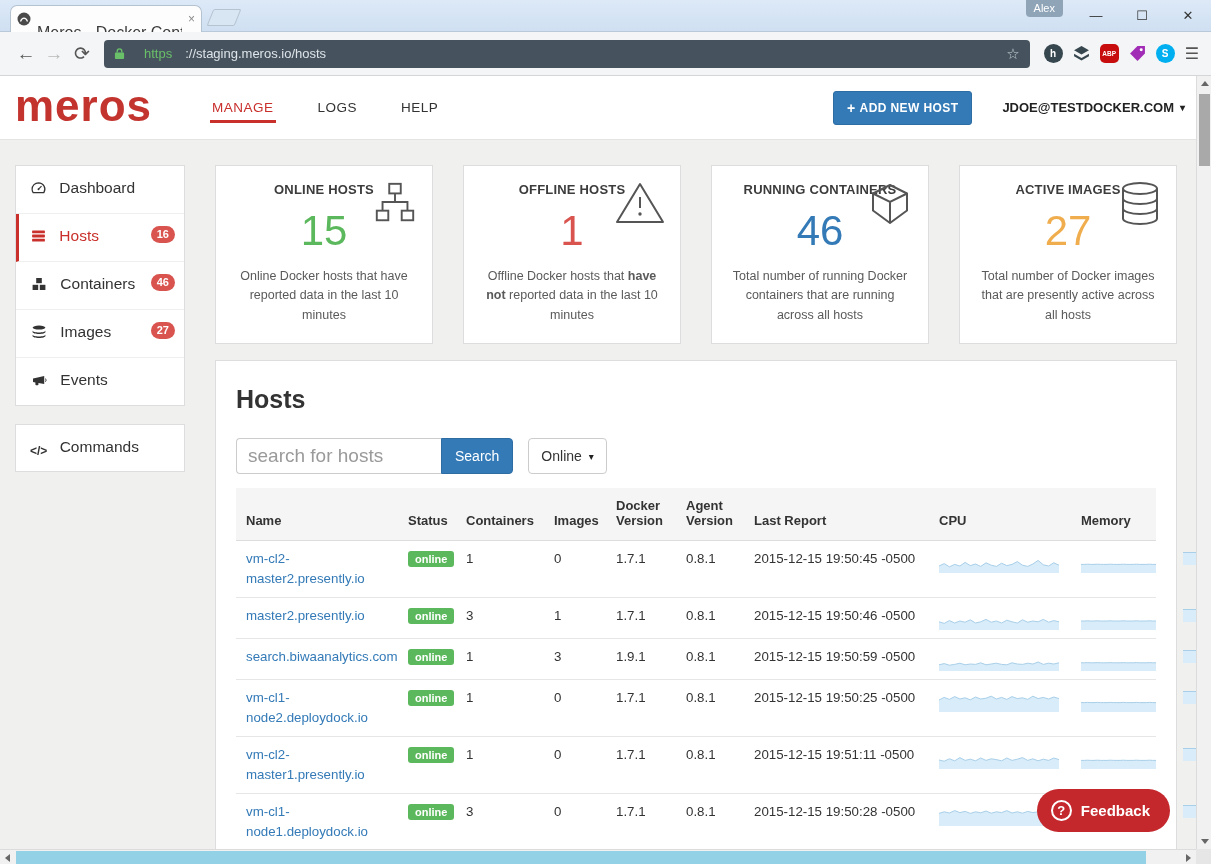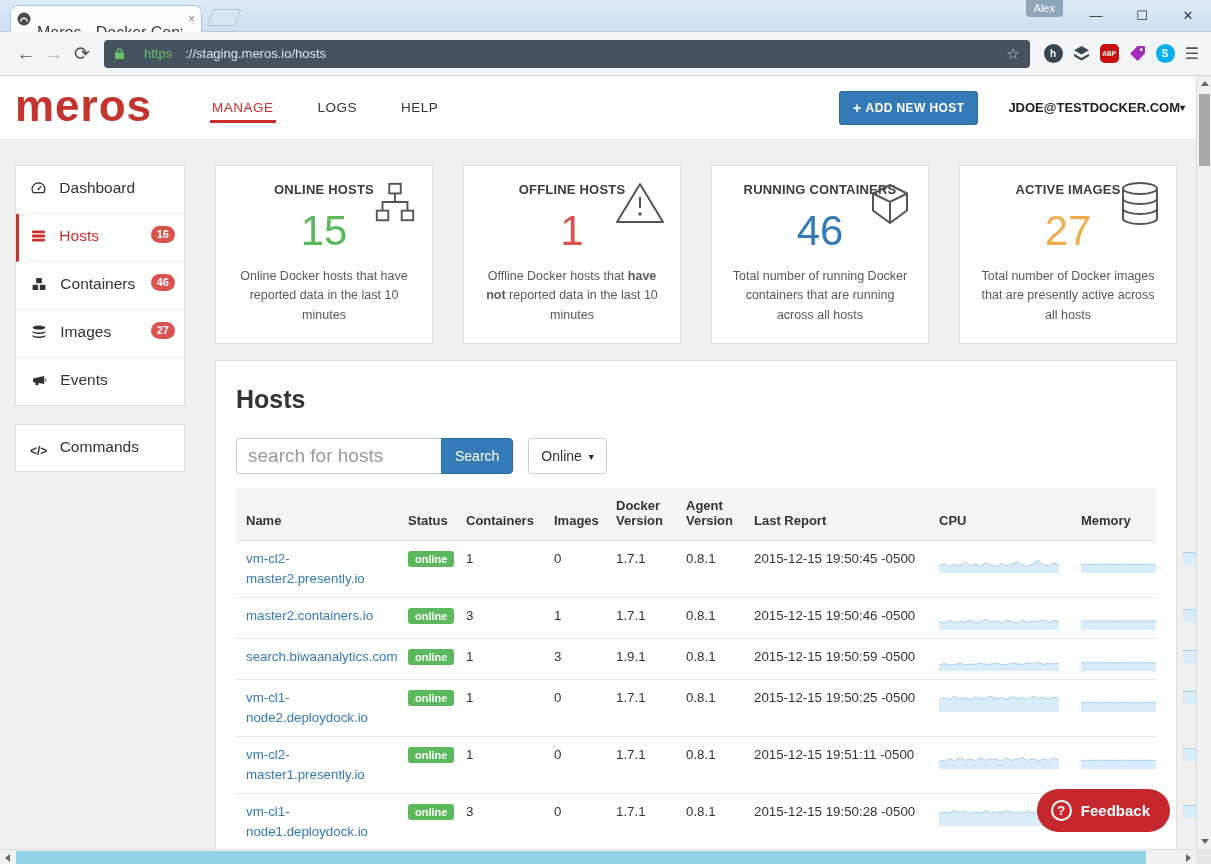--- a/index.html
+++ b/index.html
@@ -43,21 +43,21 @@
   .logo { font-size:44px; font-weight:bold; color:#c4342f; letter-spacing:1px; line-height:1;
     margin-right:58px; margin-top:-4px; }
   .top-nav { display:flex; gap:40px; align-items:center; height:100%; }
   .nav-item { font-size:13.5px; color:#333; letter-spacing:.5px; padding:8px 2px; }
   .nav-item.active { color:#c9302c; border-bottom:3px solid #c9302c; padding-bottom:5px; }
   .add-host-btn { margin-left:auto; background:#337ab7; border:1px solid #2e6da4; color:#fff;
     font-size:12px; font-weight:bold; letter-spacing:.4px; padding:8px 13px; border-radius:3px;
     display:flex; align-items:center; gap:4px; }
   .add-host-btn .plus { font-size:14px; font-weight:bold; }
   .account { margin-left:30px; font-size:13px; font-weight:bold; color:#222; display:flex;
-    align-items:center; }
+    align-items:center; gap:6px; }
   .caret { font-size:10px; color:#222; }
 
   
   .content { position:absolute; top:140px; left:0; right:0; bottom:15px; background:#f0f0ee;
     padding:25px 34px 0 15px; overflow:hidden; }
   .sidebar { float:left; width:170px; }
   .side-card { background:#fff; border:1px solid #ddd; }
   .side-card + .side-card { margin-top:18px; }
   .side-item { position:relative; padding:13px 42px 13px 14px; font-size:15.5px; color:#333;
     border-bottom:1px solid #efefef; }
@@ -370,21 +370,21 @@
             </div>
     <div class="cell c-mem">
               <svg class="spark" width="75" height="22">
                 <polygon points="0.0,13.4 3.3,13.4 6.5,13.2 9.8,13.4 13.0,13.4 16.3,13.2 19.6,13.4 22.8,13.4 26.1,13.4 29.3,13.2 32.6,13.4 35.9,13.4 39.1,13.4 42.4,13.2 45.7,13.4 48.9,13.4 52.2,13.4 55.4,13.2 58.7,13.4 62.0,13.4 65.2,13.4 68.5,13.2 71.7,13.4 75.0,13.4 75,22 0,22" fill="#d9ecf9"></polygon>
                 <polyline points="0.0,13.4 3.3,13.4 6.5,13.2 9.8,13.4 13.0,13.4 16.3,13.2 19.6,13.4 22.8,13.4 26.1,13.4 29.3,13.2 32.6,13.4 35.9,13.4 39.1,13.4 42.4,13.2 45.7,13.4 48.9,13.4 52.2,13.4 55.4,13.2 58.7,13.4 62.0,13.4 65.2,13.4 68.5,13.2 71.7,13.4 75.0,13.4" fill="none" stroke="#a8cfe9" stroke-width="1"></polyline>
               </svg>
             </div>
     <div class="mem-frag"></div>
   </div>
           <div class="trow">
-    <div class="cell c-name"><a class="host-link" href="#">master2.containers.io</a></div>
+    <div class="cell c-name"><a class="host-link" href="#">master2.presently.io</a></div>
     <div class="cell c-status"><span class="badge-online">online</span></div>
     <div class="cell c-containers">3</div>
     <div class="cell c-images">1</div>
     <div class="cell c-docker">1.7.1</div>
     <div class="cell c-agent">0.8.1</div>
     <div class="cell c-report">2015-12-15 19:50:46 -0500</div>
     <div class="cell c-cpu">
               <svg class="spark" width="120" height="22">
                 <polygon points="0.0,13.8 5.2,15.4 10.4,12.6 15.7,15.0 20.9,13.0 26.1,14.2 31.3,11.8 36.5,15.0 41.7,13.8 47.0,11.4 52.2,14.2 57.4,13.0 62.6,15.0 67.8,12.2 73.0,13.8 78.3,15.0 83.5,11.8 88.7,14.2 93.9,13.0 99.1,13.8 104.3,11.4 109.6,14.2 114.8,12.6 120.0,13.8 120,22 0,22" fill="#d9ecf9"></polygon>
                 <polyline points="0.0,13.8 5.2,15.4 10.4,12.6 15.7,15.0 20.9,13.0 26.1,14.2 31.3,11.8 36.5,15.0 41.7,13.8 47.0,11.4 52.2,14.2 57.4,13.0 62.6,15.0 67.8,12.2 73.0,13.8 78.3,15.0 83.5,11.8 88.7,14.2 93.9,13.0 99.1,13.8 104.3,11.4 109.6,14.2 114.8,12.6 120.0,13.8" fill="none" stroke="#a8cfe9" stroke-width="1"></polyline>

